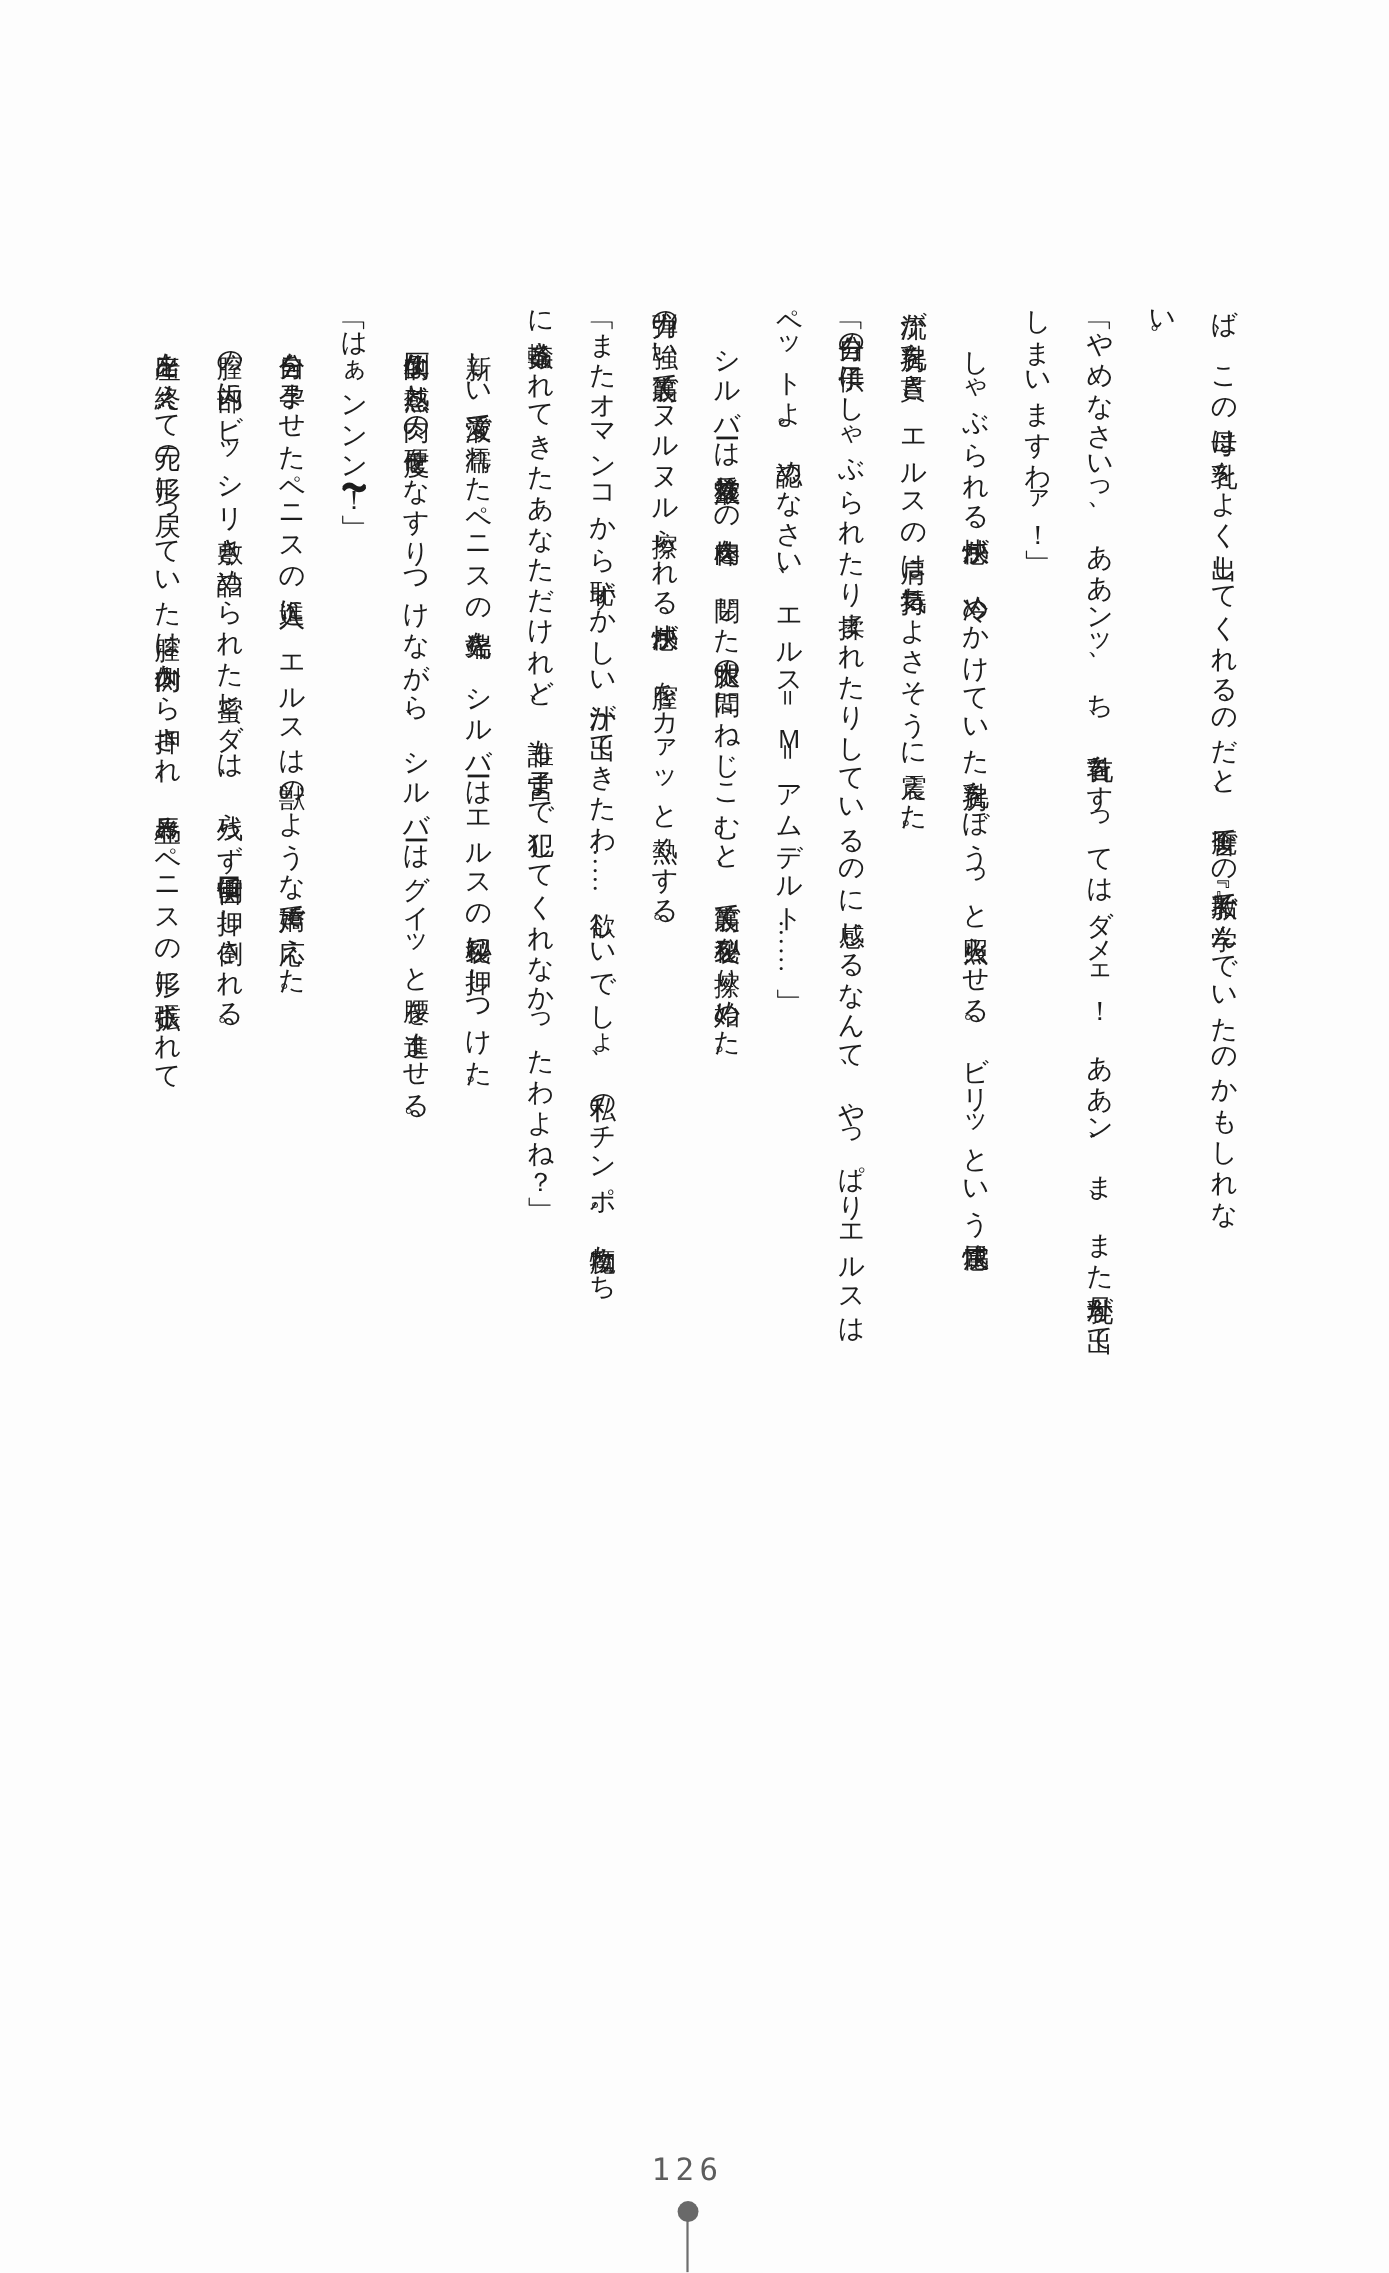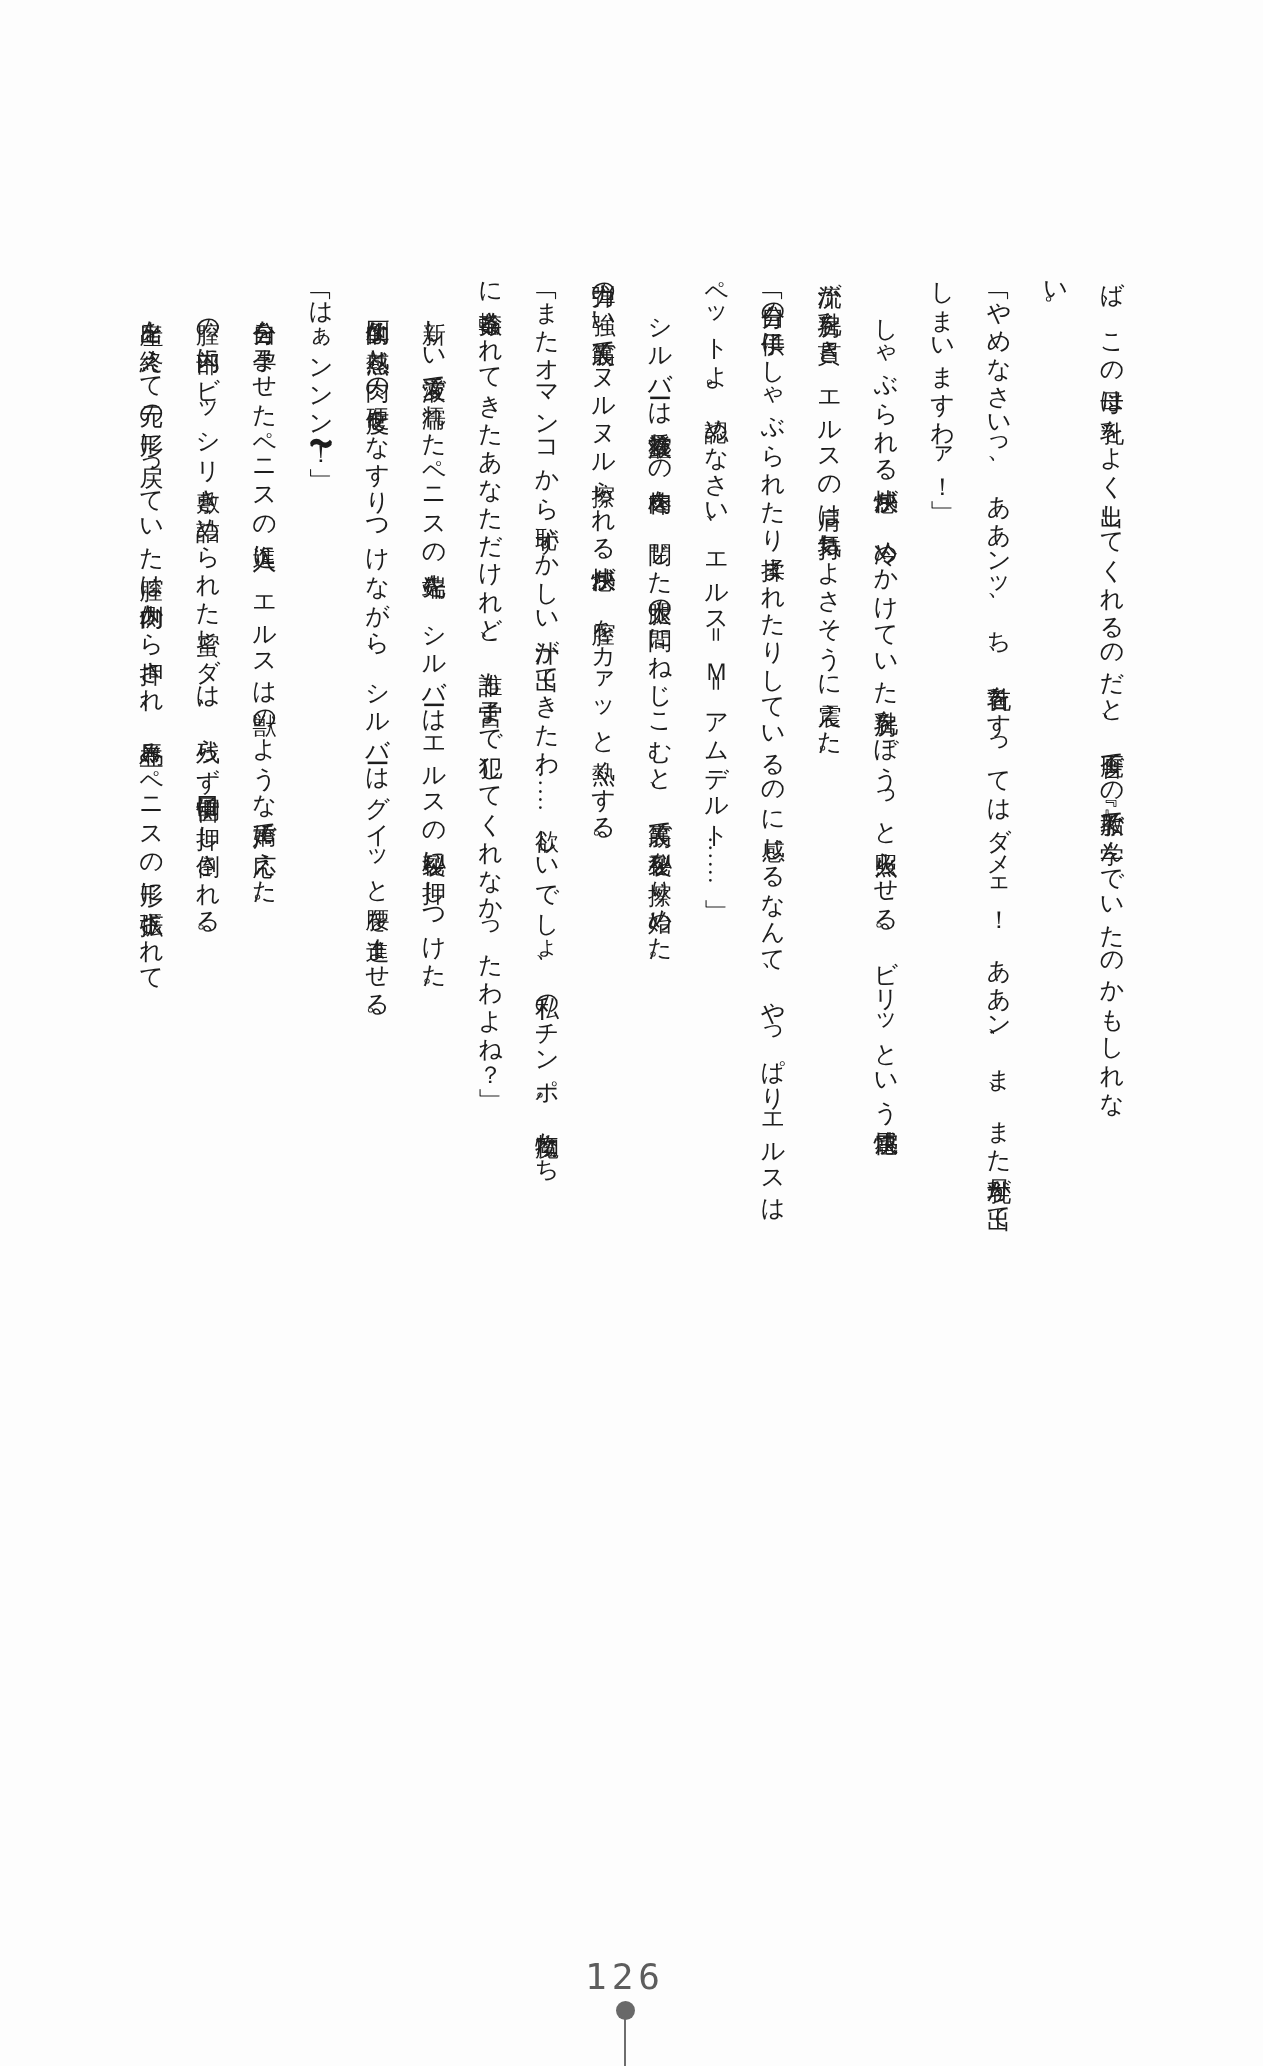--- a/index.html
+++ b/index.html
@@ -34,21 +34,21 @@
   }
   .indent-one { padding-top: 37px; }      
   .indent-bracket { padding-top: 20px; }  
   
   .page-number {
     position: absolute;
     top: 1956px;
     left: 625px;
     transform: translateX(-50%);
     font-family: "DejaVu Sans Mono", "Liberation Mono", monospace;
-    font-size: 36px;
+    font-size: 28px;
     font-weight: 300;
     letter-spacing: 5px;
     color: #5d5d5d;
     white-space: nowrap;
   }
   .ornament-dot {
     position: absolute;
     top: 2001px;
     left: 616px;
     width: 19px;

